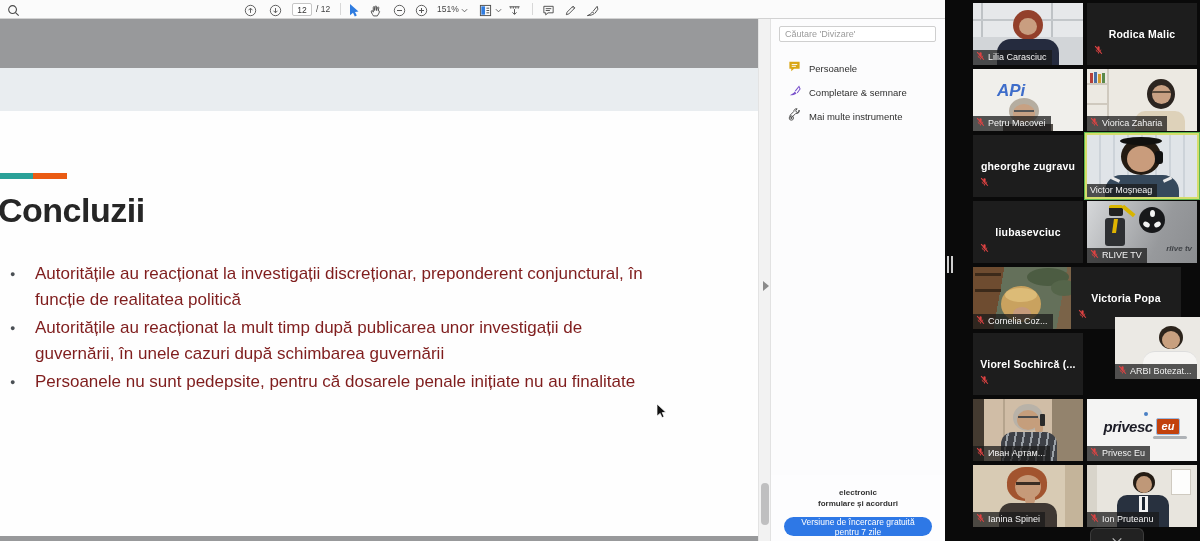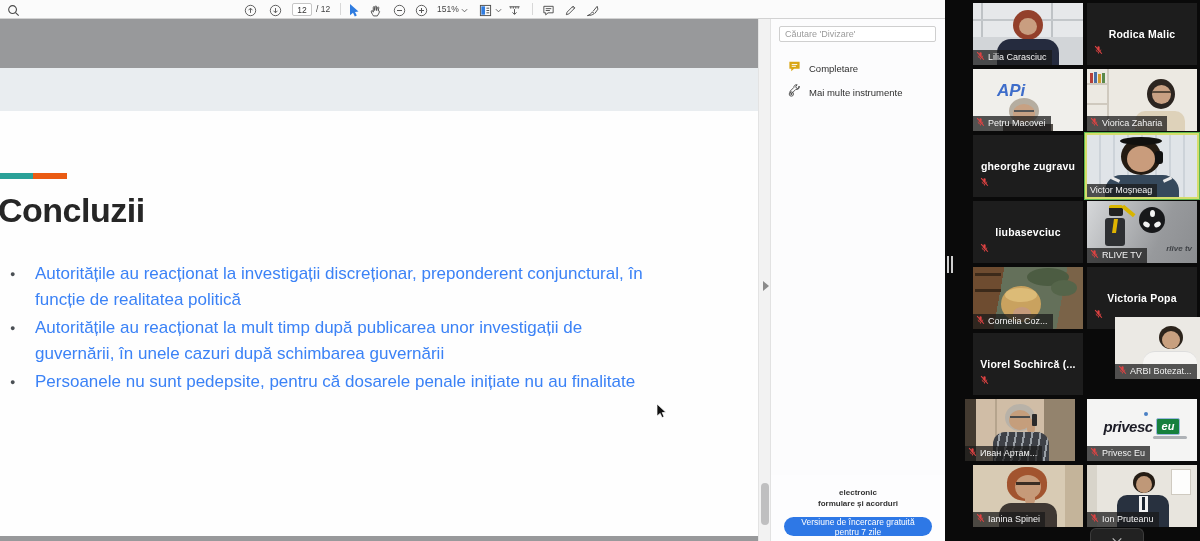--- a/index.html
+++ b/index.html
@@ -25,21 +25,21 @@
   .band-light { position:absolute; left:0; top:33px; width:758px; height:43px; background:#e9edf0; }
   .page { position:absolute; left:0; top:76px; width:758px; height:425px; background:#fefefe; }
 
   .slide-bar { position:absolute; left:0; top:62px; height:6px; display:flex; }
   .slide-bar .teal { width:33px; height:6px; background:#2aa198; }
   .slide-bar .orange { width:34px; height:6px; background:#ea5b13; }
   .slide-title { position:absolute; left:-2px; top:80px; font-size:34px; font-weight:800;
     color:#262626; letter-spacing:-0.5px; }
   .bullets { position:absolute; left:10px; top:150px; width:640px; list-style:none; }
   .bullets li { position:relative; padding-left:25px; font-size:17px; line-height:25.5px;
-    color:#3b82f6; margin-bottom:3px; }
+    color:#7f1d1d; margin-bottom:3px; }
   .bullets li::before { content:"●"; position:absolute; left:0; top:1px; font-size:9px; color:#4a4f54; }
 
   
   .doc-scroll { position:absolute; left:758px; top:19px; width:12px; height:522px; background:#f2f2f2;
     border-left:1px solid #e3e3e3; }
   .doc-thumb { position:absolute; left:2px; top:464px; width:8px; height:42px; background:#bfbfc0; border-radius:4px; }
 
   
   .cursor { position:absolute; left:656px; top:369px; z-index:9; }
 
@@ -79,21 +79,21 @@
   .collapse-btn { position:absolute; left:145px; top:528px; width:54px; height:20px; background:#222;
     border:1px solid #3c3c3c; border-bottom:none; border-radius:6px 6px 0 0; display:flex;
     align-items:center; justify-content:center; cursor:pointer; }
 
   .logo-api { position:absolute; left:24px; top:12px; font-style:italic; font-weight:900;
     font-size:17px; color:#2b5fc7; opacity:.9; }
   .logo-rlive { position:absolute; right:5px; bottom:10px; font-size:8px; font-weight:900;
     font-style:italic; color:#3f4246; }
   .logo-privesc { position:absolute; left:0; top:19px; width:110px; text-align:center; }
   .logo-privesc .w { font-style:italic; font-weight:900; font-size:15px; color:#1c1c26; letter-spacing:-0.5px; }
-  .logo-privesc .e { display:inline-block; background:#15803d; color:#fff; font-style:italic;
+  .logo-privesc .e { display:inline-block; background:#c2410c; color:#fff; font-style:italic;
     font-weight:900; font-size:11px; padding:1px 5px 2px; border-radius:2px; border:1px solid #9bb8dd;
     margin-left:3px; vertical-align:2px; }
 </style>
 </head>
 <body>
 
 <div class="pdf-app">
 
   <div class="toolbar">
     <span class="tbi" style="left:6px">
@@ -222,21 +222,30 @@
     <input class="rp-search" type="text" placeholder="Căutare 'Divizare'" style="">
     <div class="rp-tools">
       <div class="rp-item">
         <span>
           <svg width="13" height="13" viewBox="0 0 14 14">
               <path d="M1.5,2 h11 v7.5 h-6 l-3,2.6 v-2.6 h-2 z" fill="#d9a614"></path>
               <line x1="4" y1="4.8" x2="10" y2="4.8" stroke="#fff"></line>
               <line x1="4" y1="6.8" x2="8.5" y2="6.8" stroke="#fff"></line>
             </svg>
         </span>
-        <span class="lbl">Completare</span>
+        <span class="lbl">Persoanele</span>
+      </div>
+      <div class="rp-item">
+        <span>
+          <svg width="13" height="13" viewBox="0 0 14 14">
+              <path d="M2,12 C4.5,11 6,10 7.3,8.2 L9.2,10.1 C7.3,11.6 5.3,12 2,12 Z" fill="#7a52cc"></path>
+              <path d="M7.8,7.6 L11.8,2.6 L13,5.4 L9.9,9.7" fill="none" stroke="#7a52cc" stroke-width="1.1"></path>
+            </svg>
+        </span>
+        <span class="lbl">Completare &amp; semnare</span>
       </div>
       <div class="rp-item">
         <span>
           <svg width="13" height="13" viewBox="0 0 14 14" fill="none" stroke="#4c4c4c">
               <path d="M12,2.2 a2.8,2.8 0 0 1 -3.6,3.6 L4.6,9.6 a1.5,1.5 0 0 1 -2.1,-2.1 L6.3,3.7 A2.8,2.8 0 0 1 9.9,0.9 L8.4,2.4 L9,4.4 L11,5 Z"></path>
               <circle cx="3.6" cy="10.8" r="2.3"></circle>
               <line x1="3.6" y1="9.7" x2="3.6" y2="11.9"></line>
               <line x1="2.5" y1="10.8" x2="4.7" y2="10.8"></line>
             </svg>
         </span>
@@ -400,21 +409,21 @@
         <div class="nlabel">
           <span><svg width="9" height="10" viewBox="0 0 12 12">
               <rect x="4.5" y="1" width="3" height="6" rx="1.5" fill="#e04343"></rect>
               <path d="M2.8,5.5 a3.2,3.2 0 0 0 6.4,0" stroke="#e04343" fill="none"></path>
               <line x1="6" y1="8.7" x2="6" y2="10.8" stroke="#e04343"></line>
               <line x1="1.5" y1="0.8" x2="10.5" y2="11" stroke="#e04343" stroke-width="1.4"></line>
             </svg></span>
           <span>Cornelia Coz...</span>
         </div>
       </div>
-      <div class="tile" style="left: 142px; top: 267px;">
+      <div class="tile" style="left: 126px; top: 267px;">
         <div class="cname">Victoria Popa</div>
         <div class="cmic"><svg width="9" height="10" viewBox="0 0 12 12">
             <rect x="4.5" y="1" width="3" height="6" rx="1.5" fill="#e04343"></rect>
             <path d="M2.8,5.5 a3.2,3.2 0 0 0 6.4,0" stroke="#e04343" fill="none"></path>
             <line x1="6" y1="8.7" x2="6" y2="10.8" stroke="#e04343"></line>
             <line x1="1.5" y1="0.8" x2="10.5" y2="11" stroke="#e04343" stroke-width="1.4"></line>
           </svg></div>
       </div>
       <div class="tile" style="left: 28px; top: 333px;">
         <div class="cname">Viorel Sochircă (...</div>
@@ -436,21 +445,21 @@
         <div class="nlabel">
           <span><svg width="9" height="10" viewBox="0 0 12 12">
               <rect x="4.5" y="1" width="3" height="6" rx="1.5" fill="#e04343"></rect>
               <path d="M2.8,5.5 a3.2,3.2 0 0 0 6.4,0" stroke="#e04343" fill="none"></path>
               <line x1="6" y1="8.7" x2="6" y2="10.8" stroke="#e04343"></line>
               <line x1="1.5" y1="0.8" x2="10.5" y2="11" stroke="#e04343" stroke-width="1.4"></line>
             </svg></span>
           <span>ARBI Botezat...</span>
         </div>
       </div>
-      <div class="tile" style="left: 20px; top: 399px;">
+      <div class="tile" style="left: 28px; top: 399px;">
         <div class="scene">
           <div style="position:absolute;inset:0;background:linear-gradient(90deg,#433a30 0 10%,#d0bda6 10% 72%,#93836d 72%)"></div>
           <div style="position:absolute;left:30px;top:0;width:2px;height:62px;background:#b5a48d"></div>
           <div style="position:absolute;left:40px;top:5px;width:30px;height:27px;border-radius:50%;background:#b8b2a8"></div>
           <div style="position:absolute;left:44px;top:11px;width:22px;height:20px;border-radius:50%;background:#c59e7c"></div>
           <div style="position:absolute;left:45px;top:17px;width:20px;height:2px;background:#4a4a4a"></div>
           <div style="position:absolute;left:62px;top:20px;width:8px;height:14px;border-radius:4px;background:#c59e7c"></div>
           <div style="position:absolute;left:67px;top:15px;width:5px;height:12px;border-radius:1px;background:#2a2a2a"></div>
           <div style="position:absolute;left:28px;top:33px;width:56px;height:29px;border-radius:12px 12px 0 0;background:repeating-linear-gradient(100deg,#3e4147 0 6px,#9aa0a6 6px 8px)"></div>
         </div>

